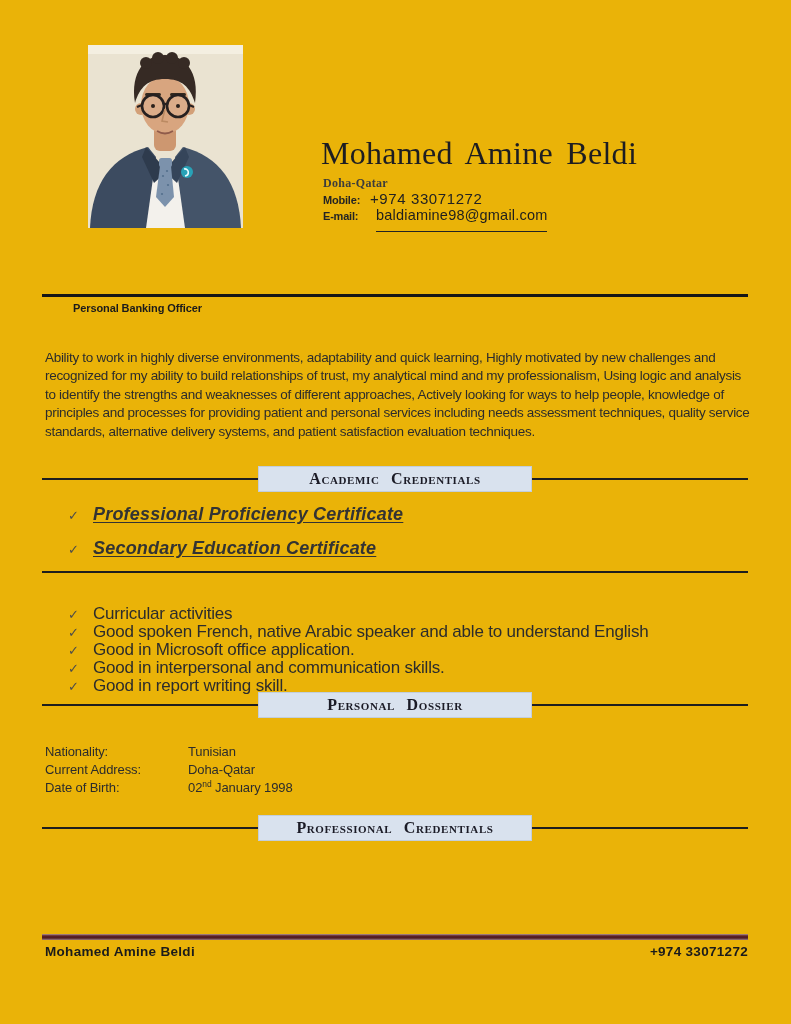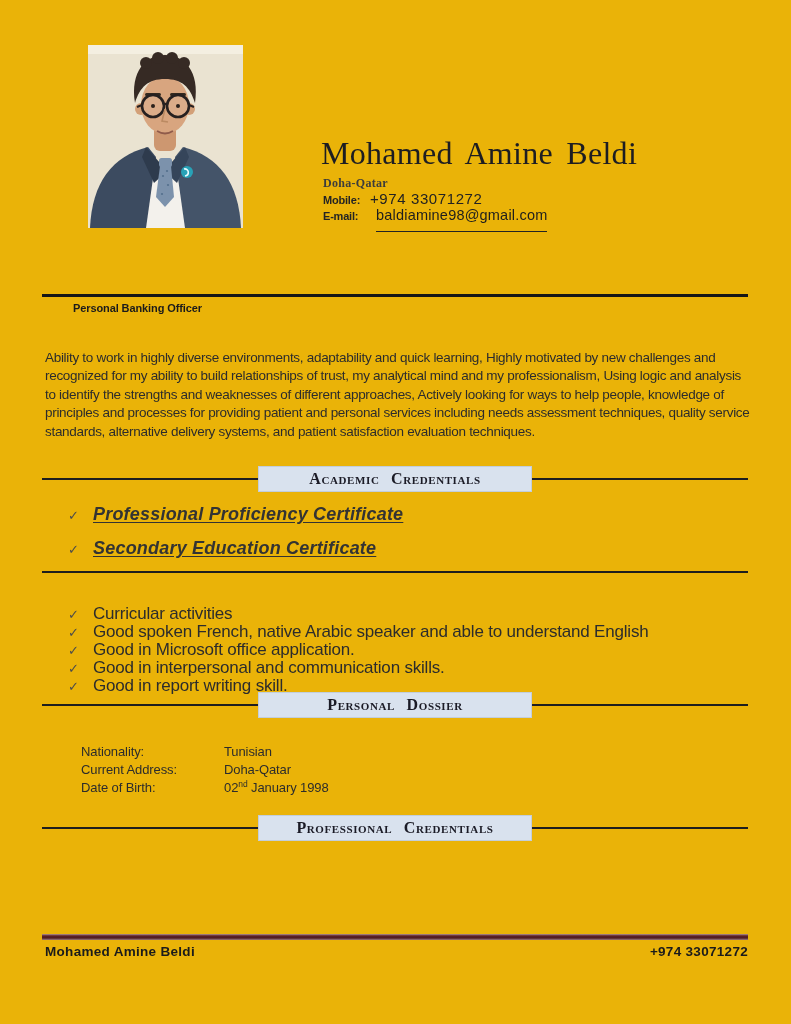--- a/index.html
+++ b/index.html
@@ -50,21 +50,21 @@
   
   .check{color:#4c4c4c;font-size:13px;flex:none;width:12px;}
   .cert-list{position:absolute;left:68px;top:504px;}
   .cert-item{display:flex;gap:13px;align-items:baseline;height:34px;}
   .cert-text{font-size:18px;font-weight:bold;font-style:italic;color:#333;
     letter-spacing:.2px;text-decoration:underline;text-underline-offset:2px;}
   .skill-list{position:absolute;left:68px;top:604px;}
   .skill-item{display:flex;gap:13px;align-items:baseline;height:18px;}
   .skill-text{font-size:17px;color:#2c2c2c;letter-spacing:-.2px;white-space:nowrap;}
   
-  .dossier{position:absolute;left:45px;top:744px;font-size:13px;color:#2c2c2c;margin-left:36px;}
+  .dossier{position:absolute;left:45px;top:744px;font-size:13px;color:#2c2c2c;}
   .dossier-row{height:18px;display:flex;}
   .dossier-label{width:143px;flex:none;letter-spacing:-.1px;}
   .dossier-value{letter-spacing:-.1px;}
   .dossier-value sup{font-size:8.5px;vertical-align:super;line-height:0;}
   
   .footer-bar{position:absolute;left:42px;top:934px;width:706px;height:6px;
     background:linear-gradient(180deg,#b29598 0%,#5d2127 32%,#4f1b21 66%,#9b7c7f 100%);}
   .footer-text{position:absolute;left:45px;top:944px;width:703px;display:flex;
     justify-content:space-between;font-size:13.5px;font-weight:bold;color:#1b1b1b;letter-spacing:.3px;}
 </style>

